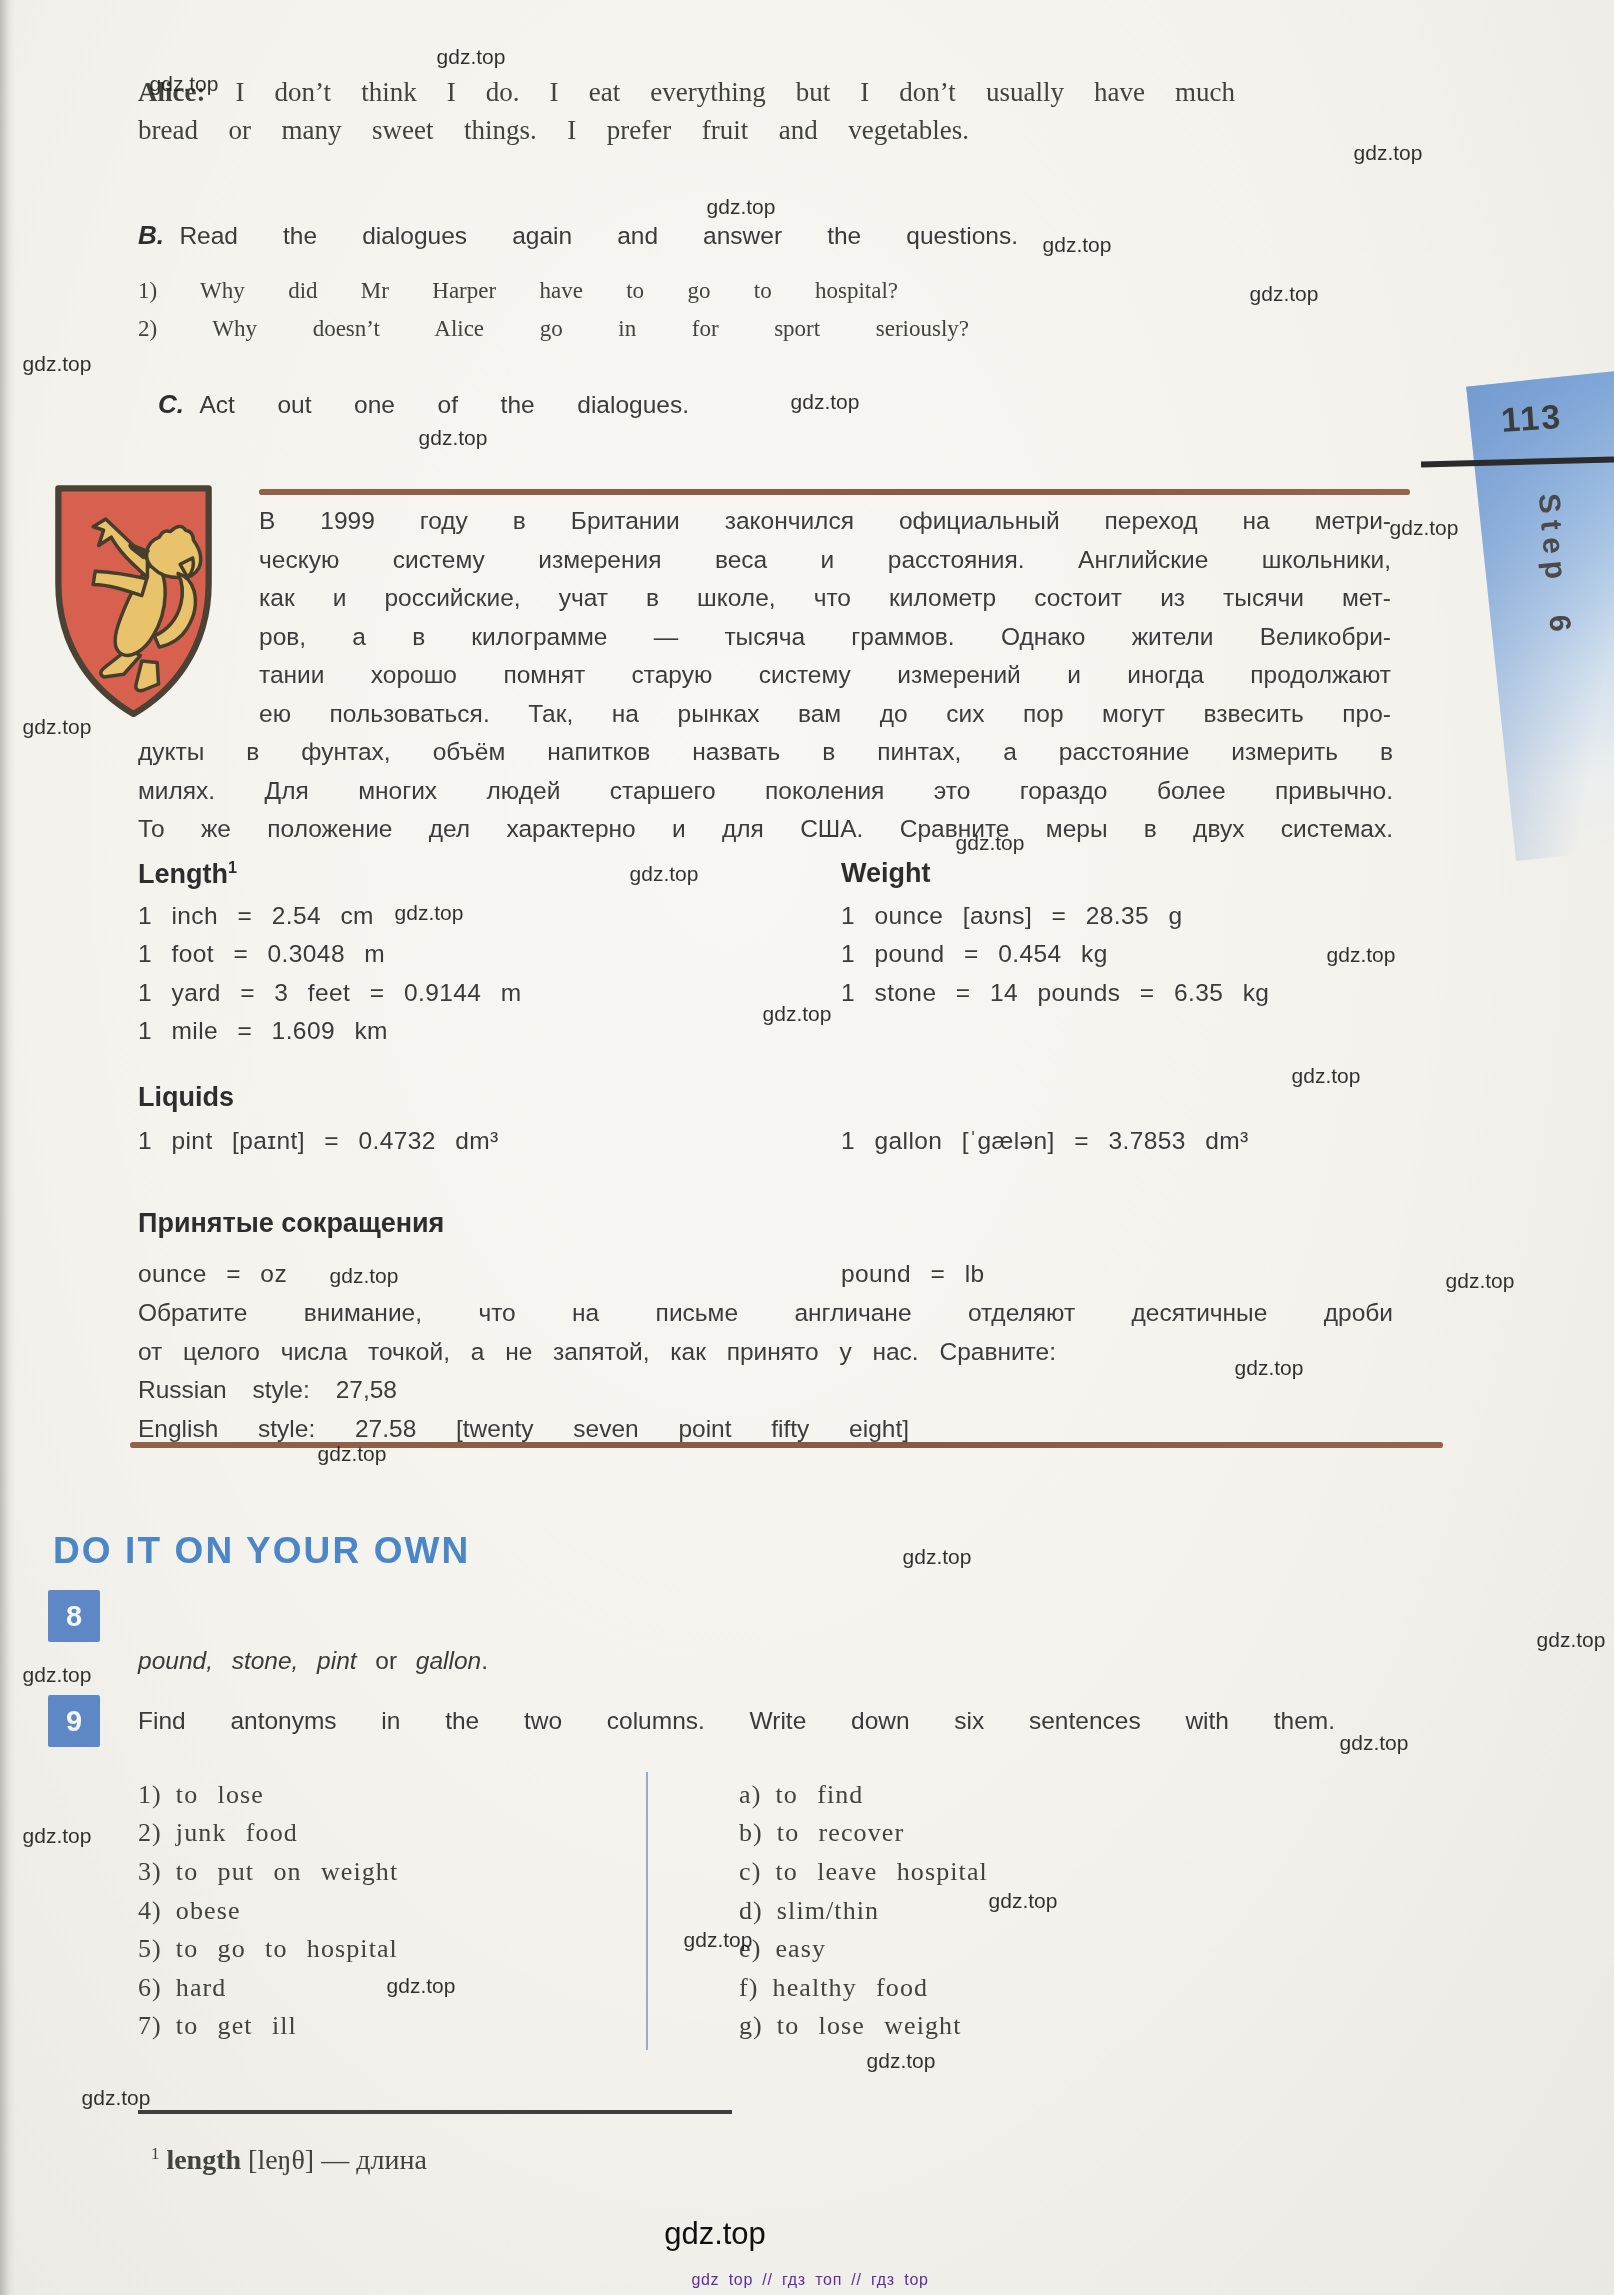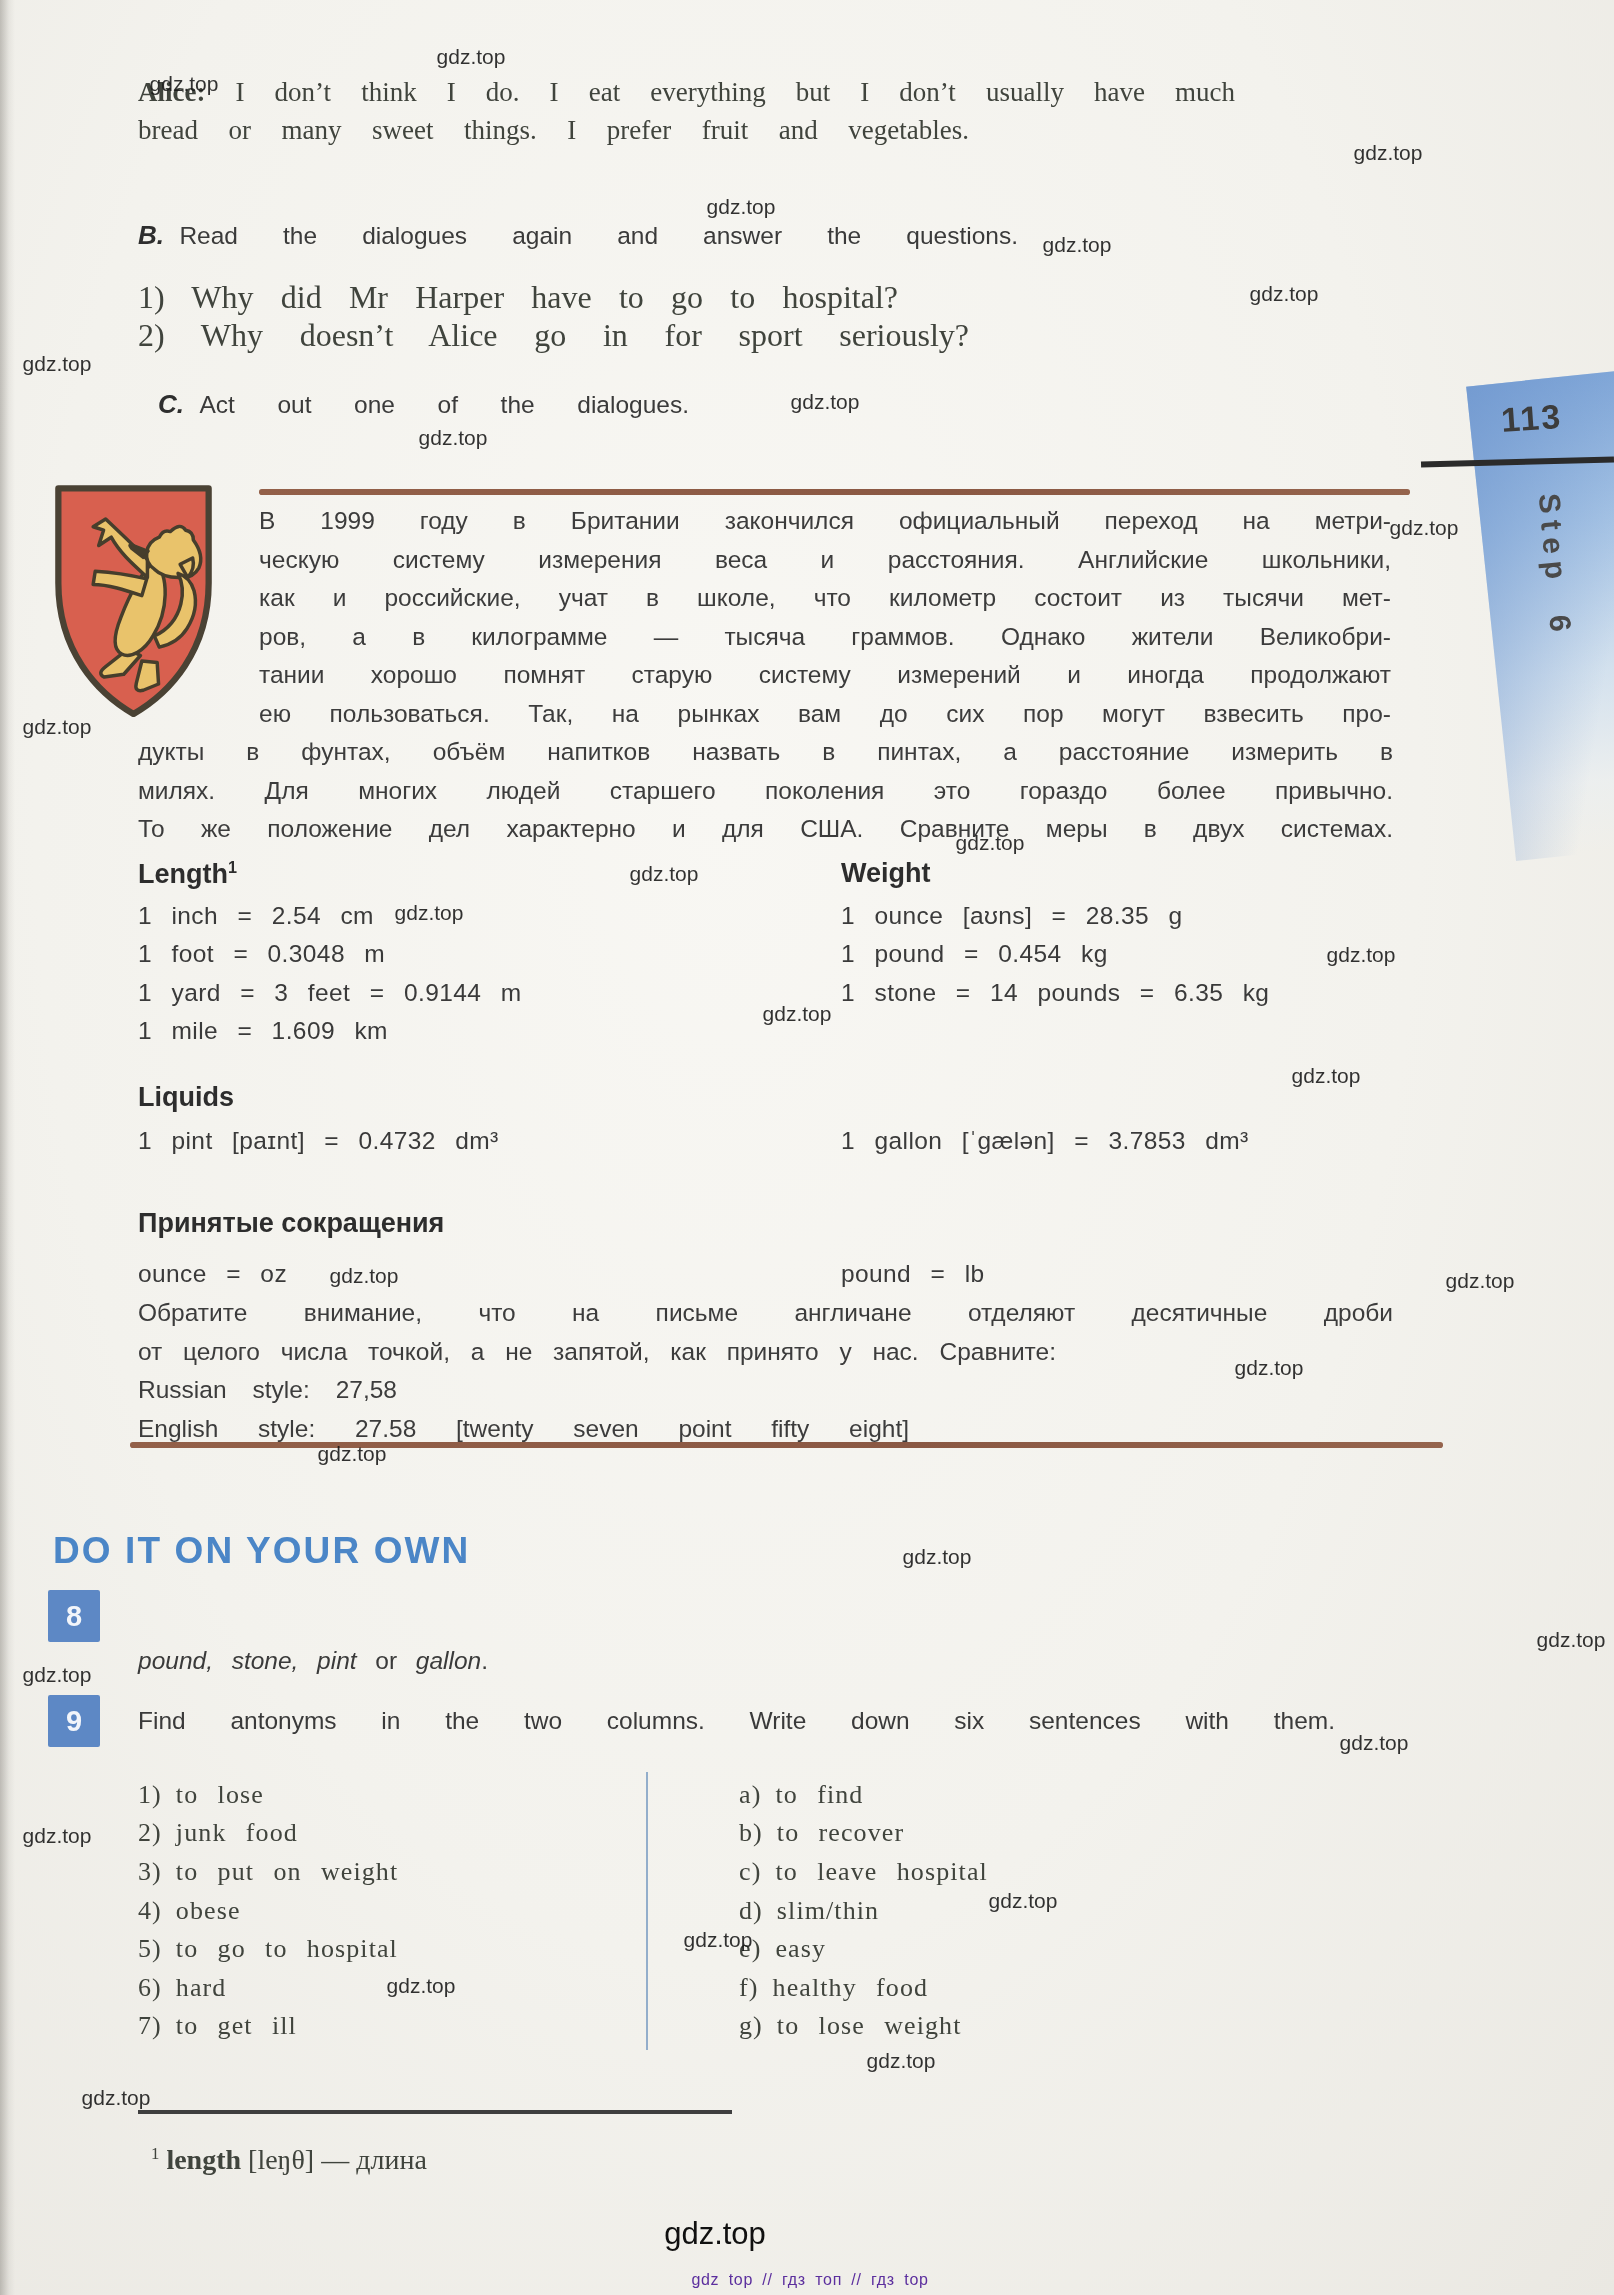--- a/index.html
+++ b/index.html
@@ -7,21 +7,21 @@
     background:radial-gradient(ellipse at 45% 35%, #f8f7f3 0%, #f3f2ed 55%, #eae8e2 100%);
     font-family:"Liberation Sans",sans-serif;color:#3a3a3a;}
   .abs{position:absolute;line-height:1.25;white-space:nowrap;}
   .blk{position:absolute;line-height:1.25;}
   .serif{font-family:Liberation Serif, serif;color:#40443d;}
   .sans{font-family:"Liberation Sans",sans-serif;color:#3a3a3a;}
   .jus{text-align:justify;text-align-last:justify;white-space:normal;}
   .b{font-weight:bold;}
   .i{font-style:italic;}
   .dlg{font-size:27px;}
-  .q{font-size:32px;}
+  .q{font-size:23px;}
   .instr{font-size:24.5px;}
   .lbl{font-weight:bold;font-style:italic;font-size:26px;color:#2e2e2e;margin-right:15.4px;}
   .ru{font-size:24.5px;color:#3c3c3c;}
   .mhead{font-size:27px;font-weight:bold;color:#2d2d2d;}
   .mrow{font-size:24.5px;word-spacing:.5em;letter-spacing:0.4px;}
   .rule{position:absolute;height:5.6px;background:linear-gradient(90deg,#936049,#8a5843 60%,#95644d);border-radius:2.8px;}
   .doit{font-size:37px;font-weight:bold;color:#4b86c7;letter-spacing:2.1px;font-family:"Liberation Sans",sans-serif;}
   .numsq{position:absolute;width:52px;height:52px;background:#5d88c5;border-radius:2.1px;
      display:flex;align-items:center;justify-content:center;color:#f2f5fa;font-size:29px;font-weight:bold;}
   .colitem{font-size:26px;letter-spacing:1.1px;word-spacing:.45em;}

